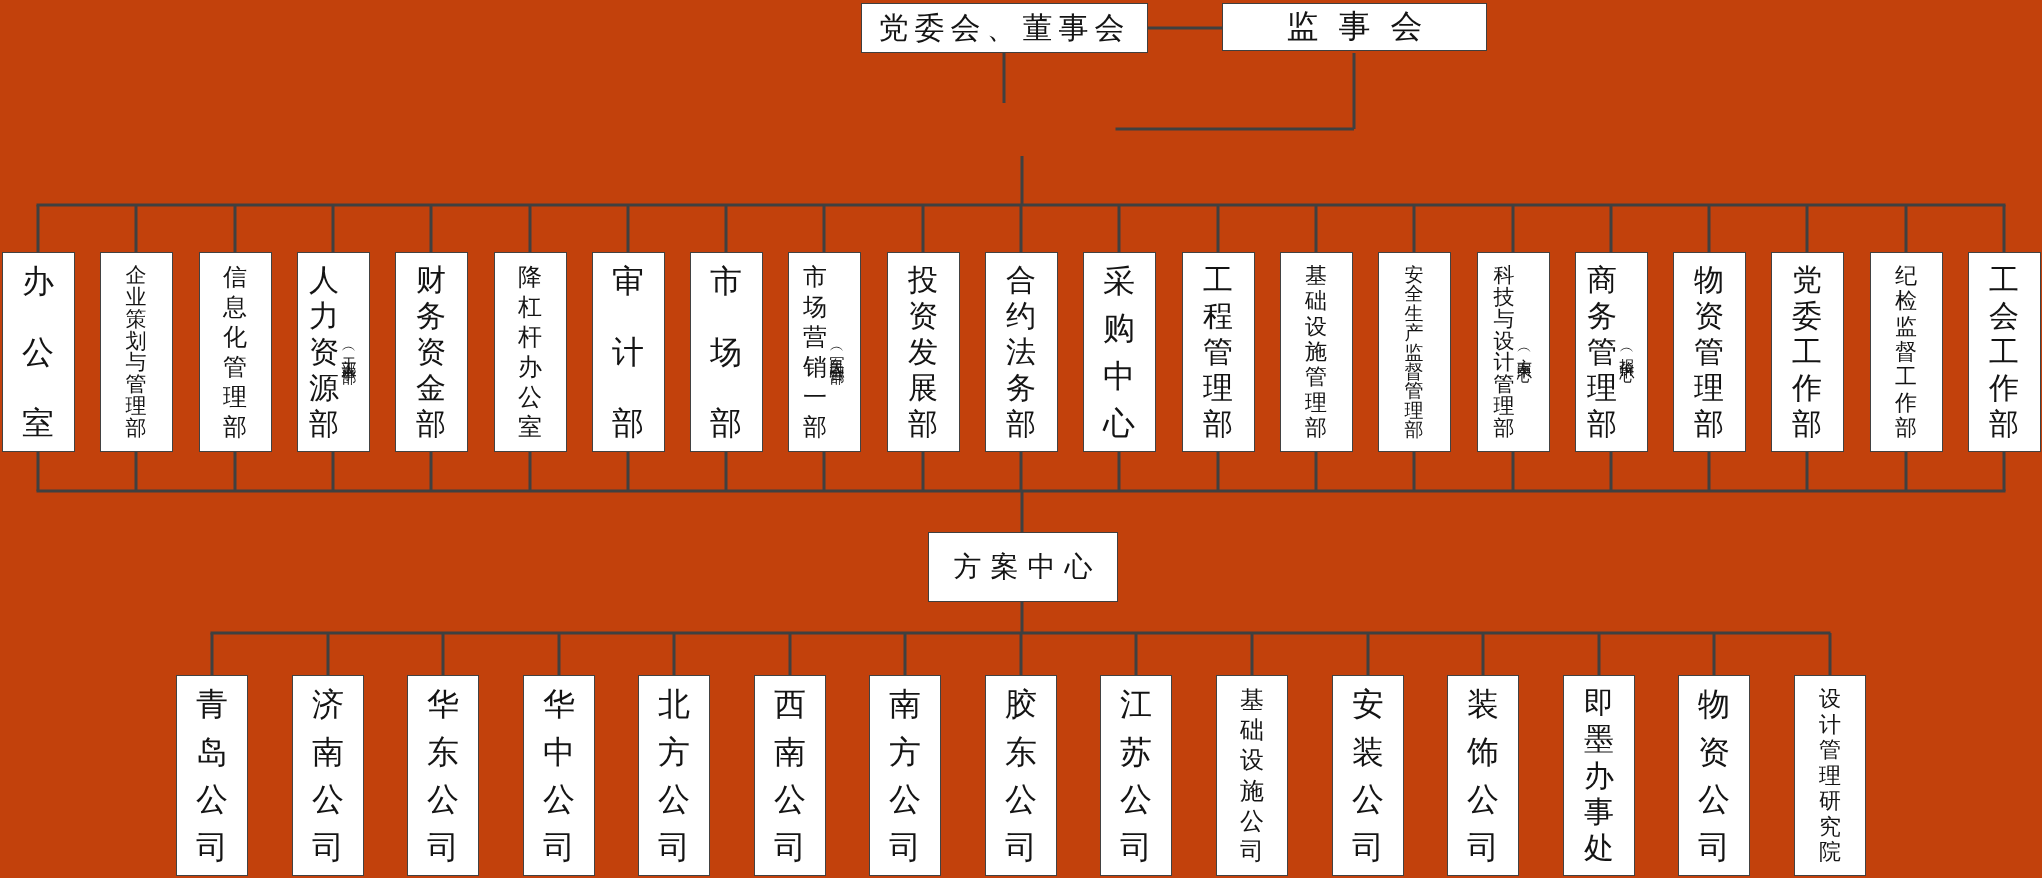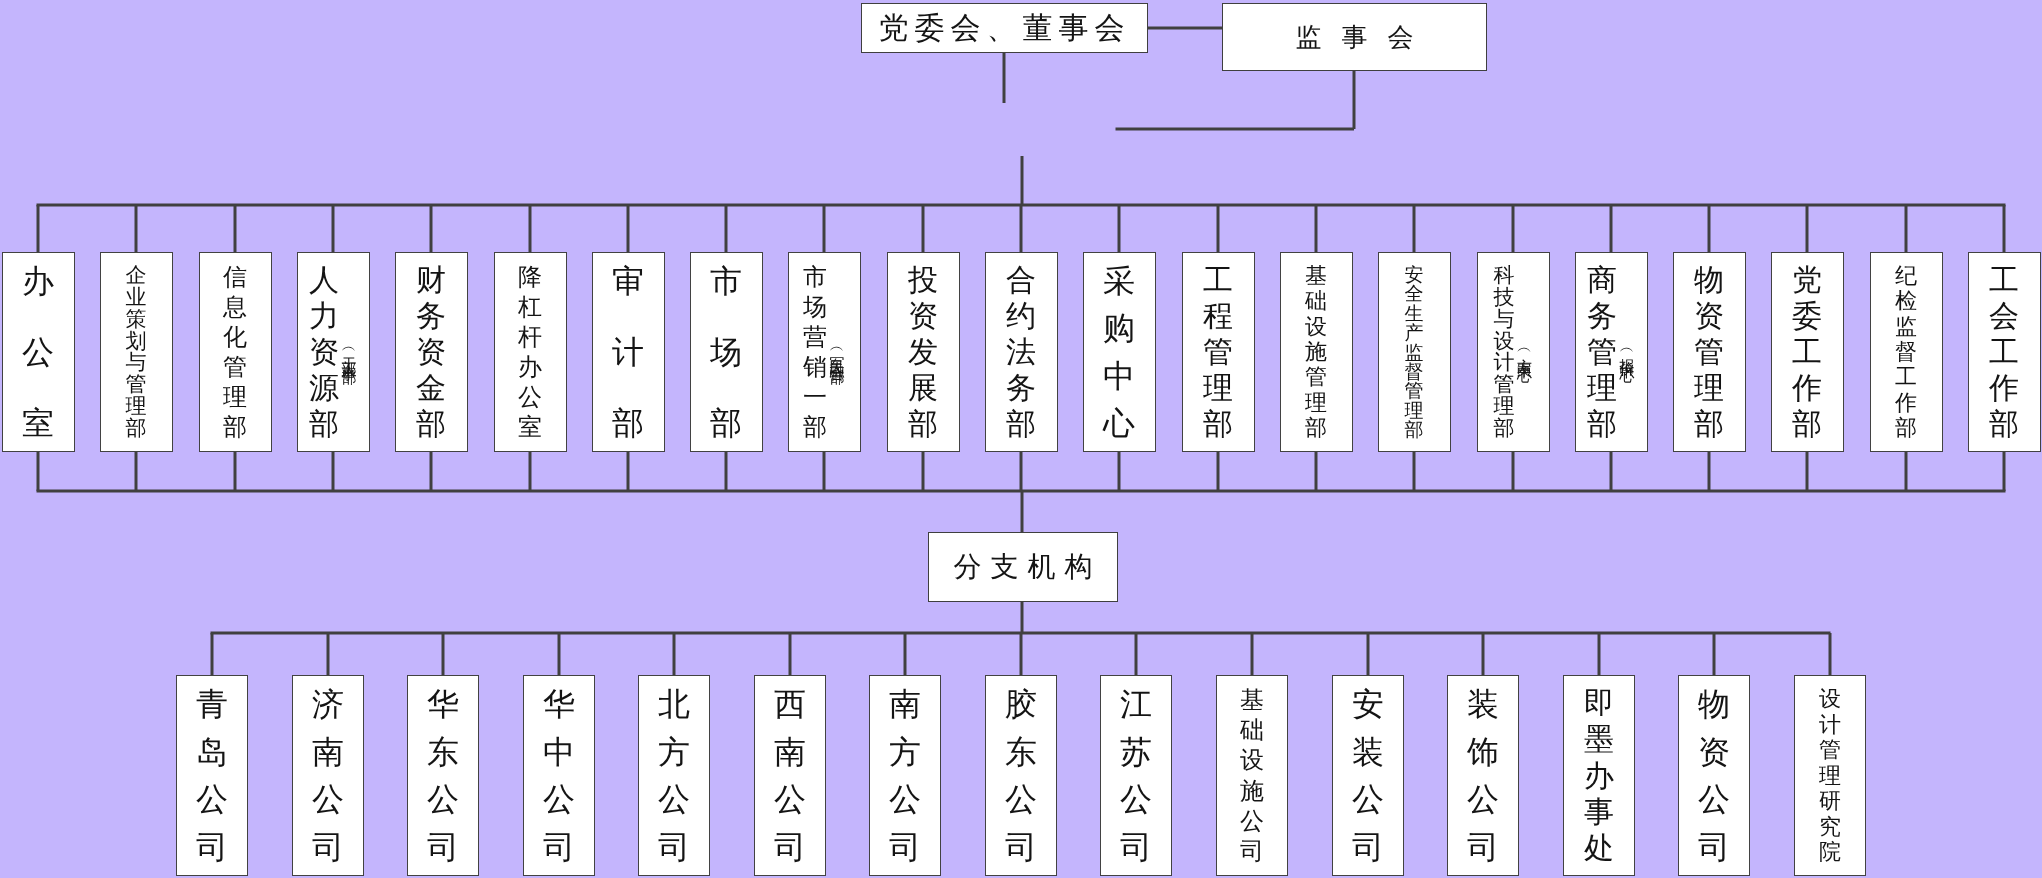--- a/index.html
+++ b/index.html
@@ -1,34 +1,34 @@
 <!DOCTYPE html>
 <html><head>
 <meta charset="utf-8">
 <style>
   html,body{margin:0;padding:0;background:#ffffff;}
   .canvas{
     position:relative;
     width:2042px;height:878px;
-    background:#c4b5fd;
+    background:#c2410c;
     font-family:"Liberation Serif", serif;
     color:#141414;
     overflow:hidden;
   }
   #connector-layer{position:absolute;left:0;top:0;width:2042px;height:878px;}
   .node{
     position:absolute;
     border:1.5px solid #3f3f3f;
     background:#ffffff;
     box-sizing:border-box;
     display:flex;align-items:center;justify-content:center;
     white-space:nowrap;
   }
   .node-board{left:861px;top:3px;width:287px;height:50px;font-size:30px;letter-spacing:6px;}
-  .node-supervisory{left:1222px;top:3px;width:265px;height:68px;font-size:26px;letter-spacing:20px;text-indent:20px;}
+  .node-supervisory{left:1222px;top:3px;width:265px;height:48px;font-size:32px;letter-spacing:20px;text-indent:20px;}
   .node-management{left:927px;top:103px;width:190px;height:53px;font-size:29px;letter-spacing:12px;text-indent:12px;}
   .node-branch-header{left:928px;top:532px;width:190px;height:70px;font-size:28px;letter-spacing:9px;text-indent:9px;}
   .org-box{
     position:absolute;
     border:1.4px solid #424242;
     background:#ffffff;
     box-sizing:border-box;
     display:flex;flex-direction:row;justify-content:center;align-items:stretch;
   }
   .main-col{
@@ -123,21 +123,21 @@
   <div class="node node-board">
     <span>党委会、董事会</span>
   </div>
 
   <div class="node node-supervisory">
     <span>监事会</span>
   </div>
 
 
   <div class="node node-branch-header">
-    <span>分支机构</span>
+    <span>方案中心</span>
   </div>
 
   <div id="departments-layer">
       <div class="org-box" style="left: 1.5px; top: 252px; width: 73px; height: 200px;">
         <div class="main-col">
           <span style="font-size: 32px;">办</span>
           <span style="font-size: 32px;">公</span>
           <span style="font-size: 32px;">室</span>
         </div>
       </div>

